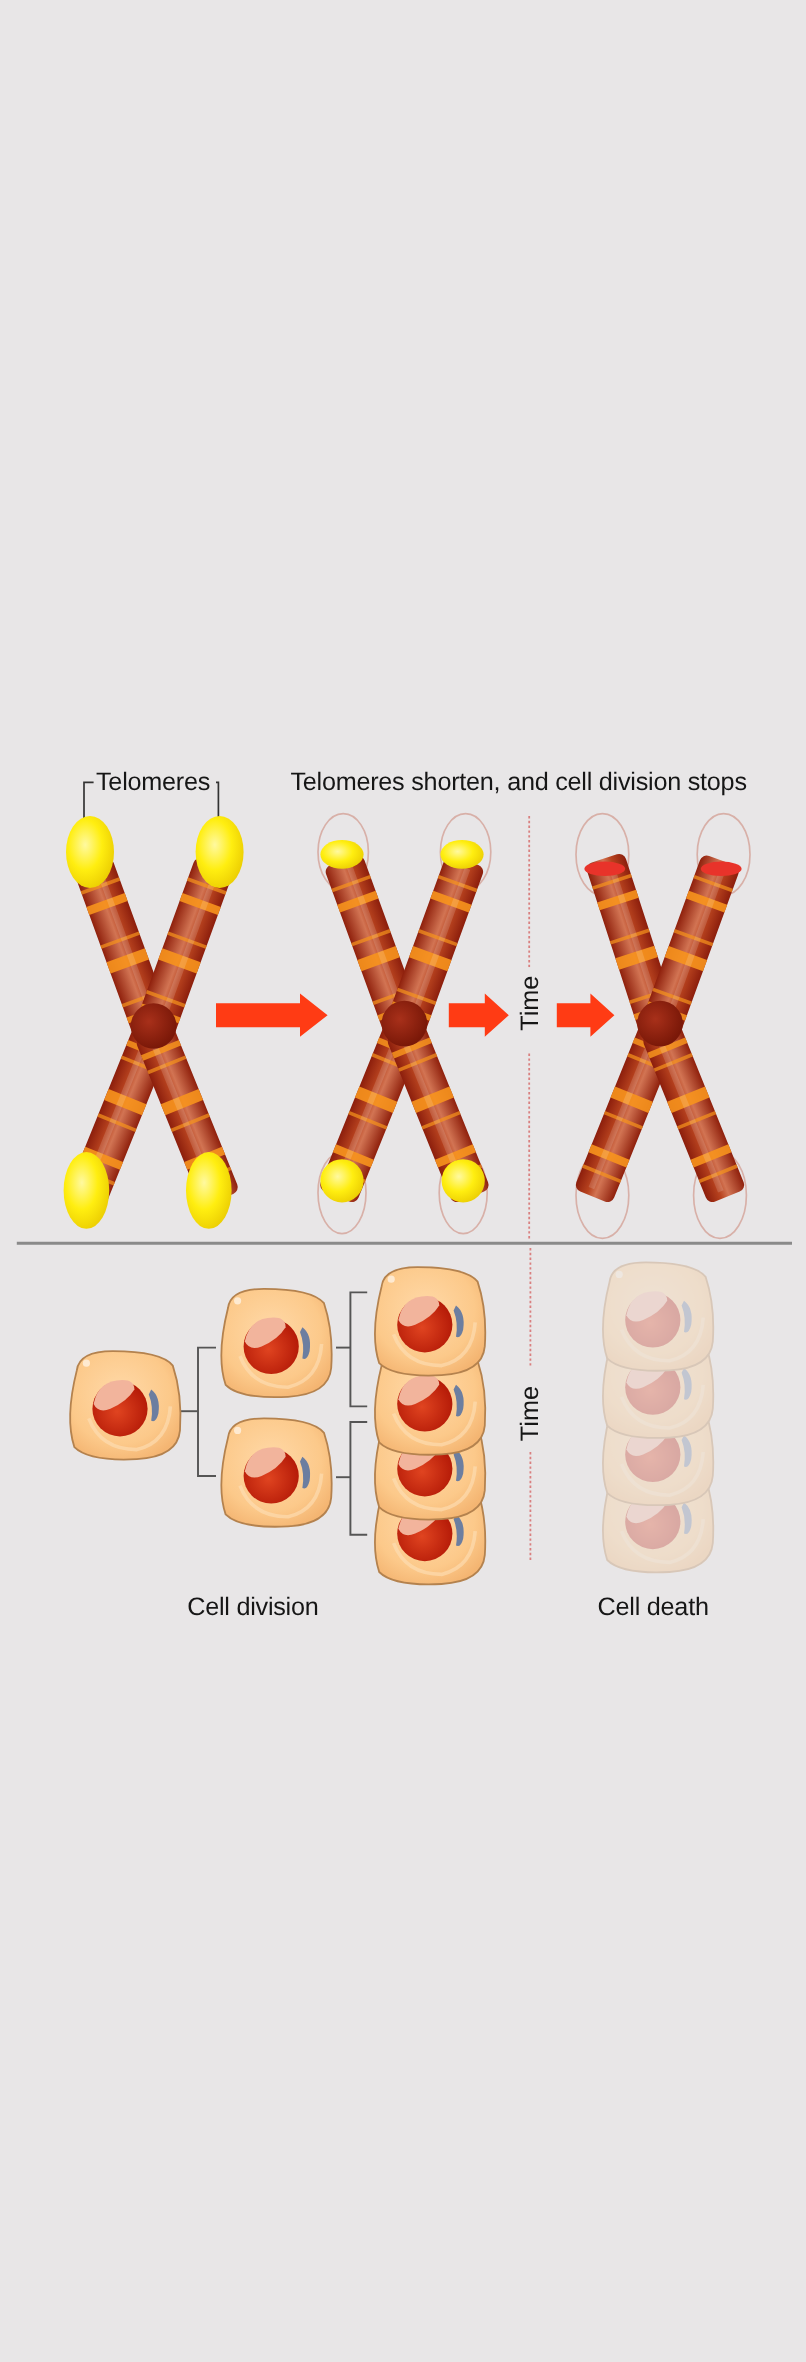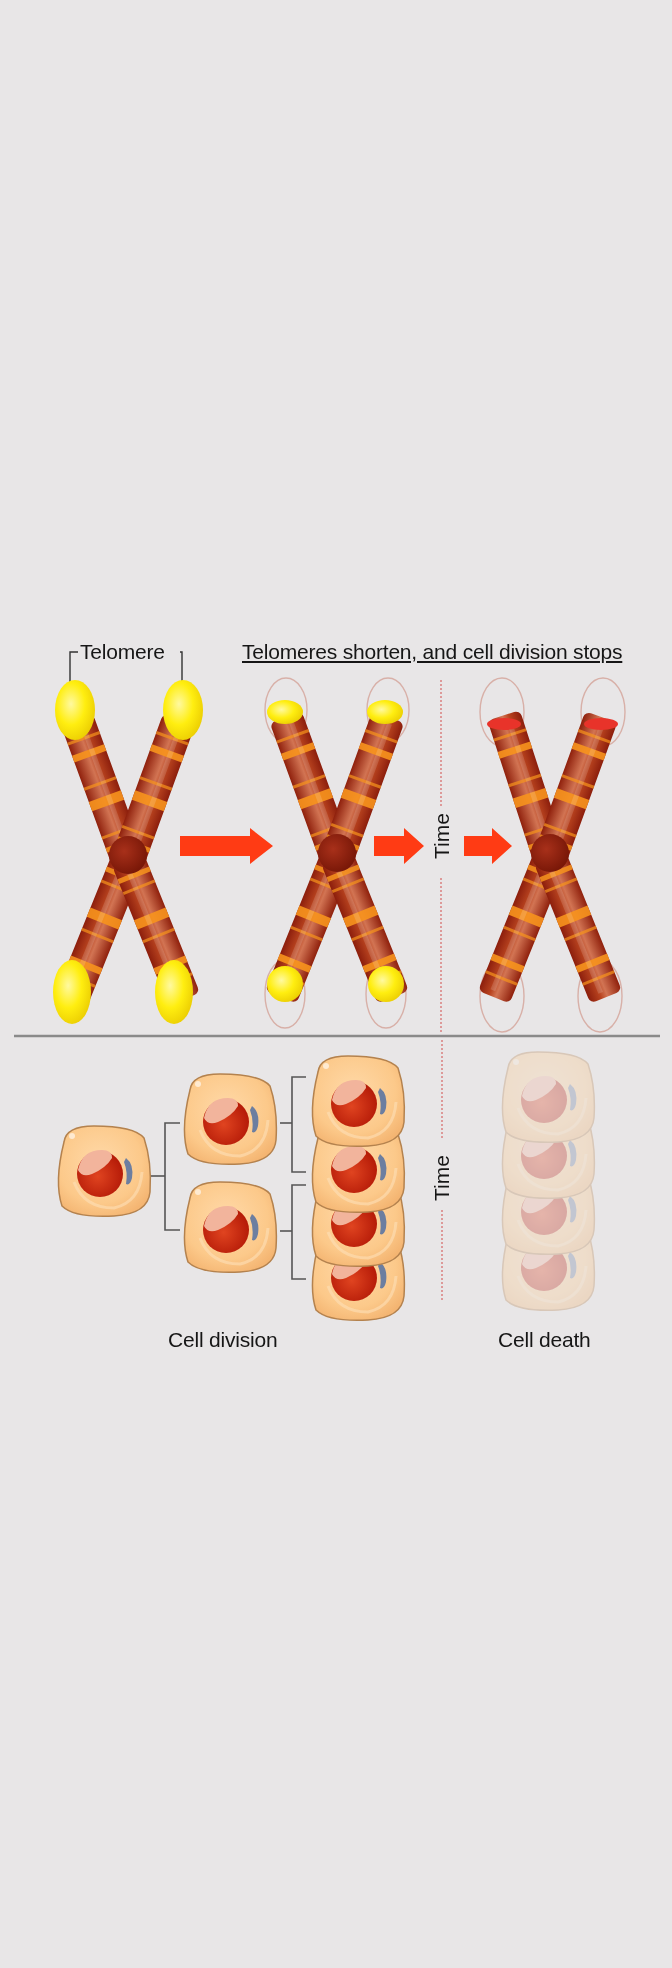--- a/index.html
+++ b/index.html
@@ -6,22 +6,22 @@
     body {
       width: 672px; height: 1968px;
       background: #e8e6e7;
       position: relative; overflow: hidden;
       font-family: "Liberation Sans", sans-serif;
       color: #161616;
     }
     .abs { position: absolute; }
     .label { font-size: 21px; white-space: nowrap; letter-spacing: -0.2px; }
     #telomere-label { left: 80px; top: 640px; }
-    #headline { left: 242px; top: 640px; text-decoration: underline; }
-    #cell-division-label { left: 168px; top: 1328px; }
+    #headline { left: 242px; top: 640px; }
+    #cell-division-label { left: 156px; top: 1328px; }
     #cell-death-label { left: 498px; top: 1328px; text-align: right; }
     .time-label {
       font-size: 21px; transform: rotate(-90deg); transform-origin: center center;
       width: 60px; text-align: center; height: 24px; line-height: 24px;
       background: #e8e6e7;
     }
     #time-top { left: 412px; top: 824px; }
     #time-bottom { left: 412px; top: 1166px; }
     svg.scene { position: absolute; left: 0; top: 0; }
   </style>
@@ -187,18 +187,18 @@
   </g>
 
   <g opacity="0.3">
     <use href="#cell" x="548" y="1266"></use>
     <use href="#cell" x="548" y="1210"></use>
     <use href="#cell" x="548" y="1154"></use>
     <use href="#cell" x="548" y="1098"></use>
   </g>
 </svg>
 
-<div id="telomere-label" class="abs label">Telomere</div>
+<div id="telomere-label" class="abs label">Telomeres</div>
 <div id="headline" class="abs label">Telomeres shorten, and cell division stops</div>
 <div id="time-top" class="abs time-label">Time</div>
 <div id="time-bottom" class="abs time-label">Time</div>
 <div id="cell-division-label" class="abs label">Cell division</div>
 <div id="cell-death-label" class="abs label">Cell death</div>
 
 </body></html>

